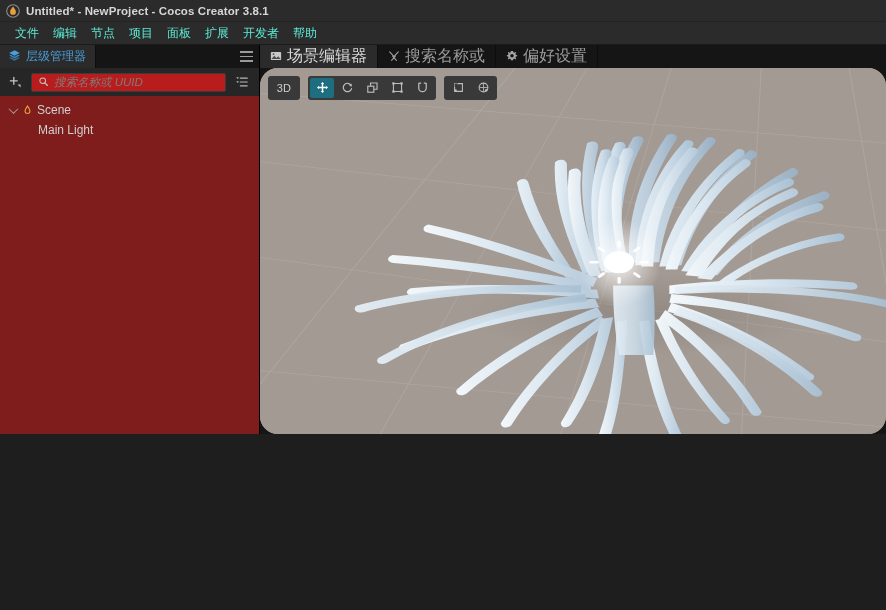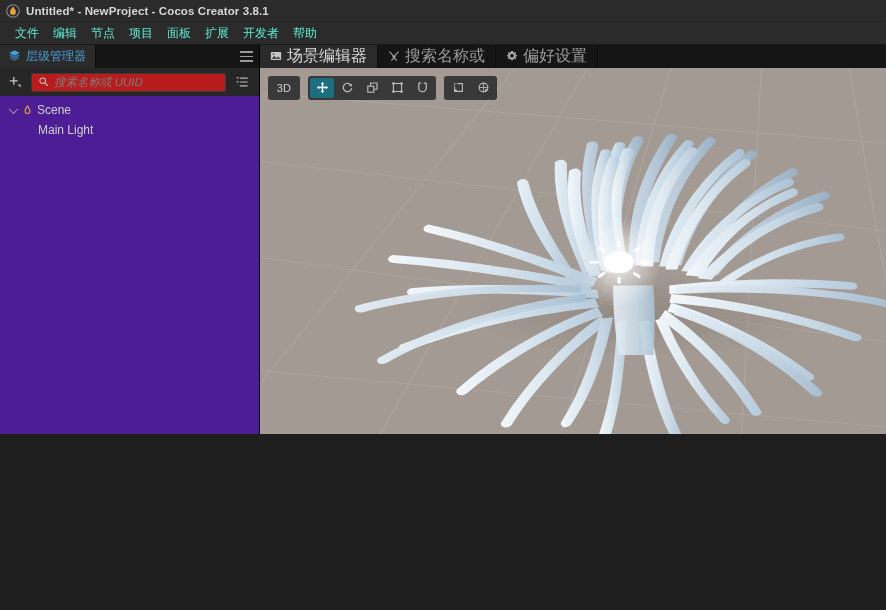--- a/index.html
+++ b/index.html
@@ -63,21 +63,21 @@
     flex: 1 1 auto; height: 19px; background: #b91c1c; border: 1px solid #3b3b3b;
     border-radius: 2px; display: flex; align-items: center; padding: 0 6px; gap: 5px;
   }
   .search-box input {
     flex: 1 1 auto; background: transparent; border: none; outline: none;
     color: #c8c8c8; font-size: 11.5px; font-style: italic;
     font-family: "Liberation Sans", sans-serif;
   }
   .search-box input::placeholder { color: #7d7d7d; font-style: italic; }
 
-  .tree { flex: 1 1 auto; overflow: hidden; background: #4c1d95; padding-top: 4px; }
+  .tree { flex: 1 1 auto; overflow: hidden; background: #7f1d1d; padding-top: 4px; }
   .tree-row {
     height: 20px; display: flex; align-items: center; font-size: 12px; color: #cfcfcf;
     padding-right: 6px; white-space: nowrap;
   }
   .tw { width: 14px; flex: 0 0 14px; display: flex; align-items: center; justify-content: center; }
   .node-icon { width: 14px; flex: 0 0 14px; display: flex; align-items: center; justify-content: center; margin-right: 3px; }
   .node-label { line-height: 20px; }
   .green { color: #4ec08a; }
   .chev { display: block; width: 7px; height: 7px; border-right: 1.6px solid #9d9d9d; border-bottom: 1.6px solid #9d9d9d; }
   .chev.down { transform: rotate(45deg) translate(-1px,-1px); }
@@ -88,21 +88,21 @@
   
   .right-panel { flex: 1 1 auto; display: flex; flex-direction: column; min-width: 0; background: #151515; }
   .editor-tabbar { height: 23px; flex: 0 0 23px; background: #151515; display: flex; align-items: stretch; }
   .ed-tab {
     display: flex; align-items: center; gap: 5px; padding: 0 10px;
     font-size: 16px; color: #9b9b9b; border-right: 1px solid #0d0d0d; background: #151515;
   }
   .ed-tab.active { background: #2b2b2b; color: #d8d8d8; }
 
   
-  .viewport { flex: 1 1 auto; position: relative; overflow: hidden; background: #a39a93; min-height: 0; }
+  .viewport { flex: 1 1 auto; position: relative; overflow: hidden; background: #a39a93; min-height: 0; border-radius: 18px; }
   .viewport svg.scene { position: absolute; inset: 0; width: 100%; height: 100%; display: block; }
 
   .vp-toolbar {
     position: absolute; top: 8px; left: 8px; display: flex; align-items: center; gap: 8px; z-index: 5;
   }
   .tgroup { display: flex; align-items: center; background: #39393a; border-radius: 3px; padding: 2px; gap: 1px; }
   .tbtn {
     width: 24px; height: 20px; display: flex; align-items: center; justify-content: center;
     border-radius: 2px; color: #c9c9c9; font-size: 10px;
   }

